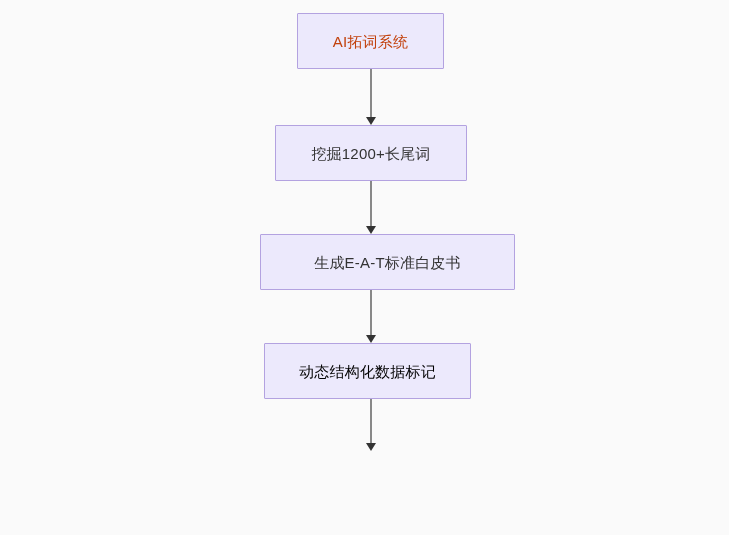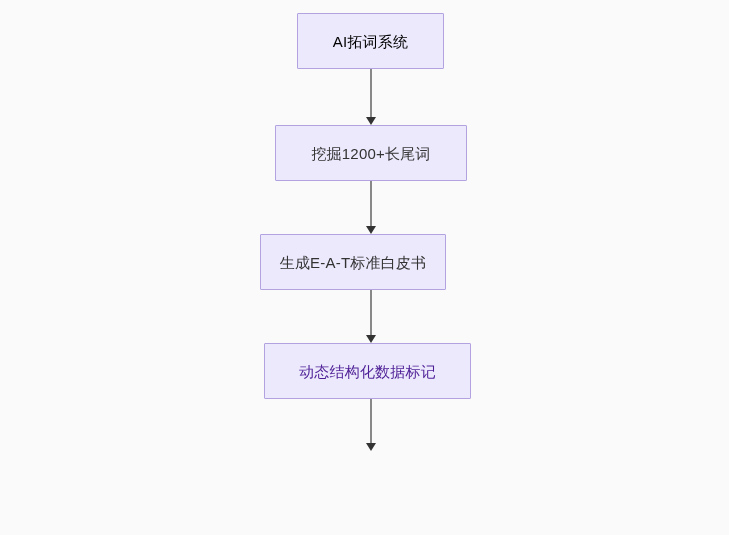--- a/index.html
+++ b/index.html
@@ -62,30 +62,30 @@
 
   <div class="edge" id="edge-1" style="left: 370px; top: 181px; height: 45px; background: rgb(136, 136, 136);"></div>
   <div class="edge-head" id="edge-head-1" style="left: 366px; top: 226px; border-top-color: rgb(51, 51, 51);"></div>
 
   <div class="edge" id="edge-2" style="left: 370px; top: 290px; height: 45px; background: rgb(136, 136, 136);"></div>
   <div class="edge-head" id="edge-head-2" style="left: 366px; top: 335px; border-top-color: rgb(51, 51, 51);"></div>
 
   <div class="edge" id="edge-3" style="left: 370px; top: 399px; height: 44px; background: rgb(136, 136, 136);"></div>
   <div class="edge-head" id="edge-head-3" style="left: 366px; top: 443px; border-top-color: rgb(51, 51, 51);"></div>
 
-  <div class="node" id="node-0" style="left: 297px; top: 13px; width: 147px; height: 56px; background: rgb(236, 233, 252); border-color: rgb(179, 162, 224); color: #000000;">
+  <div class="node" id="node-0" style="left: 297px; top: 13px; width: 147px; height: 56px; background: rgb(236, 233, 252); border-color: rgb(179, 162, 224); color: #c2410c;">
     <span class="node-label">AI拓词系统</span>
   </div>
 
   <div class="node" id="node-1" style="left: 275px; top: 125px; width: 192px; height: 56px; background: rgb(236, 233, 252); border-color: rgb(179, 162, 224); color: rgb(51, 51, 51);">
     <span class="node-label">挖掘1200+长尾词</span>
   </div>
 
-  <div class="node" id="node-2" style="left: 260px; top: 234px; width: 186px; height: 56px; background: rgb(236, 233, 252); border-color: rgb(179, 162, 224); color: rgb(51, 51, 51);">
+  <div class="node" id="node-2" style="left: 260px; top: 234px; width: 255px; height: 56px; background: rgb(236, 233, 252); border-color: rgb(179, 162, 224); color: rgb(51, 51, 51);">
     <span class="node-label">生成E-A-T标准白皮书</span>
   </div>
 
-  <div class="node" id="node-3" style="left: 264px; top: 343px; width: 207px; height: 56px; background: rgb(236, 233, 252); border-color: rgb(179, 162, 224); color: #4c1d95;">
+  <div class="node" id="node-3" style="left: 264px; top: 343px; width: 207px; height: 56px; background: rgb(236, 233, 252); border-color: rgb(179, 162, 224); color: #000000;">
     <span class="node-label">动态结构化数据标记</span>
   </div>
 
 
 </div>
 
 </body></html>

